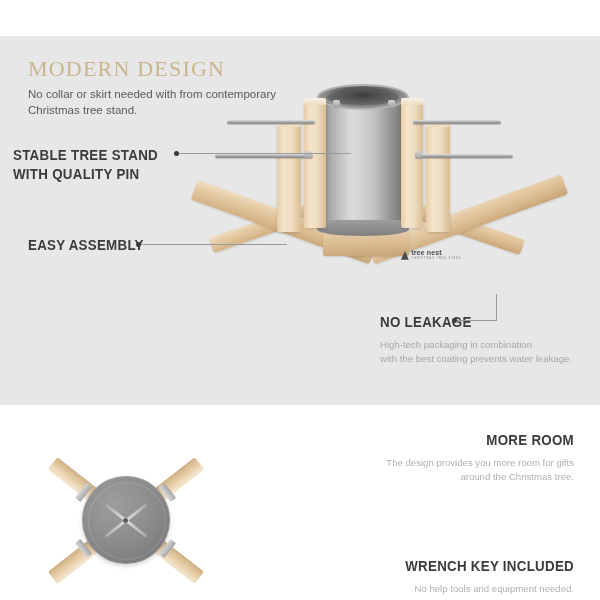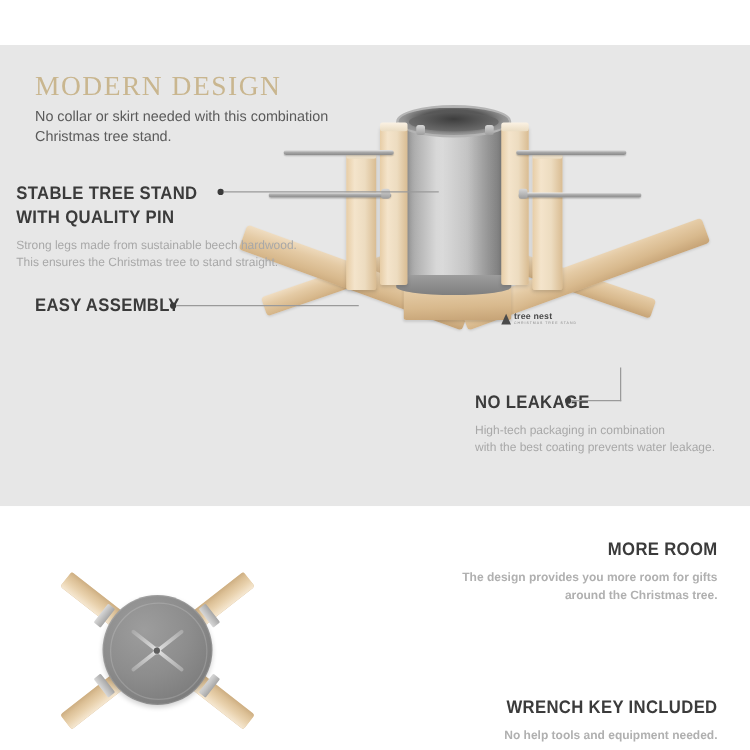--- a/index.html
+++ b/index.html
@@ -58,21 +58,21 @@
   
   .f-stable{position:absolute;left:13px;top:110px;width:260px;}
   .f-easy{position:absolute;left:28px;top:200px;width:260px;}
   .f-leak{position:absolute;left:380px;top:277px;width:215px;}
 
   
   .b-block{position:absolute;right:26px;text-align:right;}
   .b-more{top:26px;width:330px;}
   .b-compact{top:89px;width:340px;}
   .b-wrench{top:152px;width:330px;}
-  .b-block .feat-body{color:#b0b0b0;font-weight:bold;}
+  .b-block .feat-body{color:#b0b0b0;}
 
   
   .lead{position:absolute;height:1px;background:#9a9a9a;}
   .lead-v{position:absolute;width:1px;background:#9a9a9a;}
   .dot{position:absolute;width:5px;height:5px;border-radius:50%;background:#3b3b3b;}
 
   
   .prod-top{position:absolute;left:205px;top:40px;width:395px;height:260px;}
 
   .leg{
@@ -229,28 +229,26 @@
       <div class="logo">
         <div class="logo-mark"></div>
         <div>
           <div class="logo-txt">tree nest</div>
           <div class="logo-sub">CHRISTMAS TREE STAND</div>
         </div>
       </div>
     </div>
 
     <div class="main-title">MODERN DESIGN</div>
-    <div class="main-sub">No collar or skirt needed with this combination
+    <div class="main-sub">No collar or skirt needed with from contemporary
 Christmas tree stand.</div>
 
     <div class="f-stable">
       <div class="feat-head">STABLE TREE STAND
 WITH QUALITY PIN</div>
-      <div class="feat-body">Strong legs made from sustainable beech hardwood.
-This ensures the Christmas tree to stand straight.</div>
     </div>
     <div class="dot" style="left:174px;top:115px;"></div>
     <div class="lead" style="left:179px;top:117px;width:172px;"></div>
 
     <div class="f-easy">
       <div class="feat-head">EASY ASSEMBLY</div>
     </div>
     <div class="dot" style="left:136px;top:206px;"></div>
     <div class="lead" style="left:141px;top:208px;width:146px;"></div>
 

